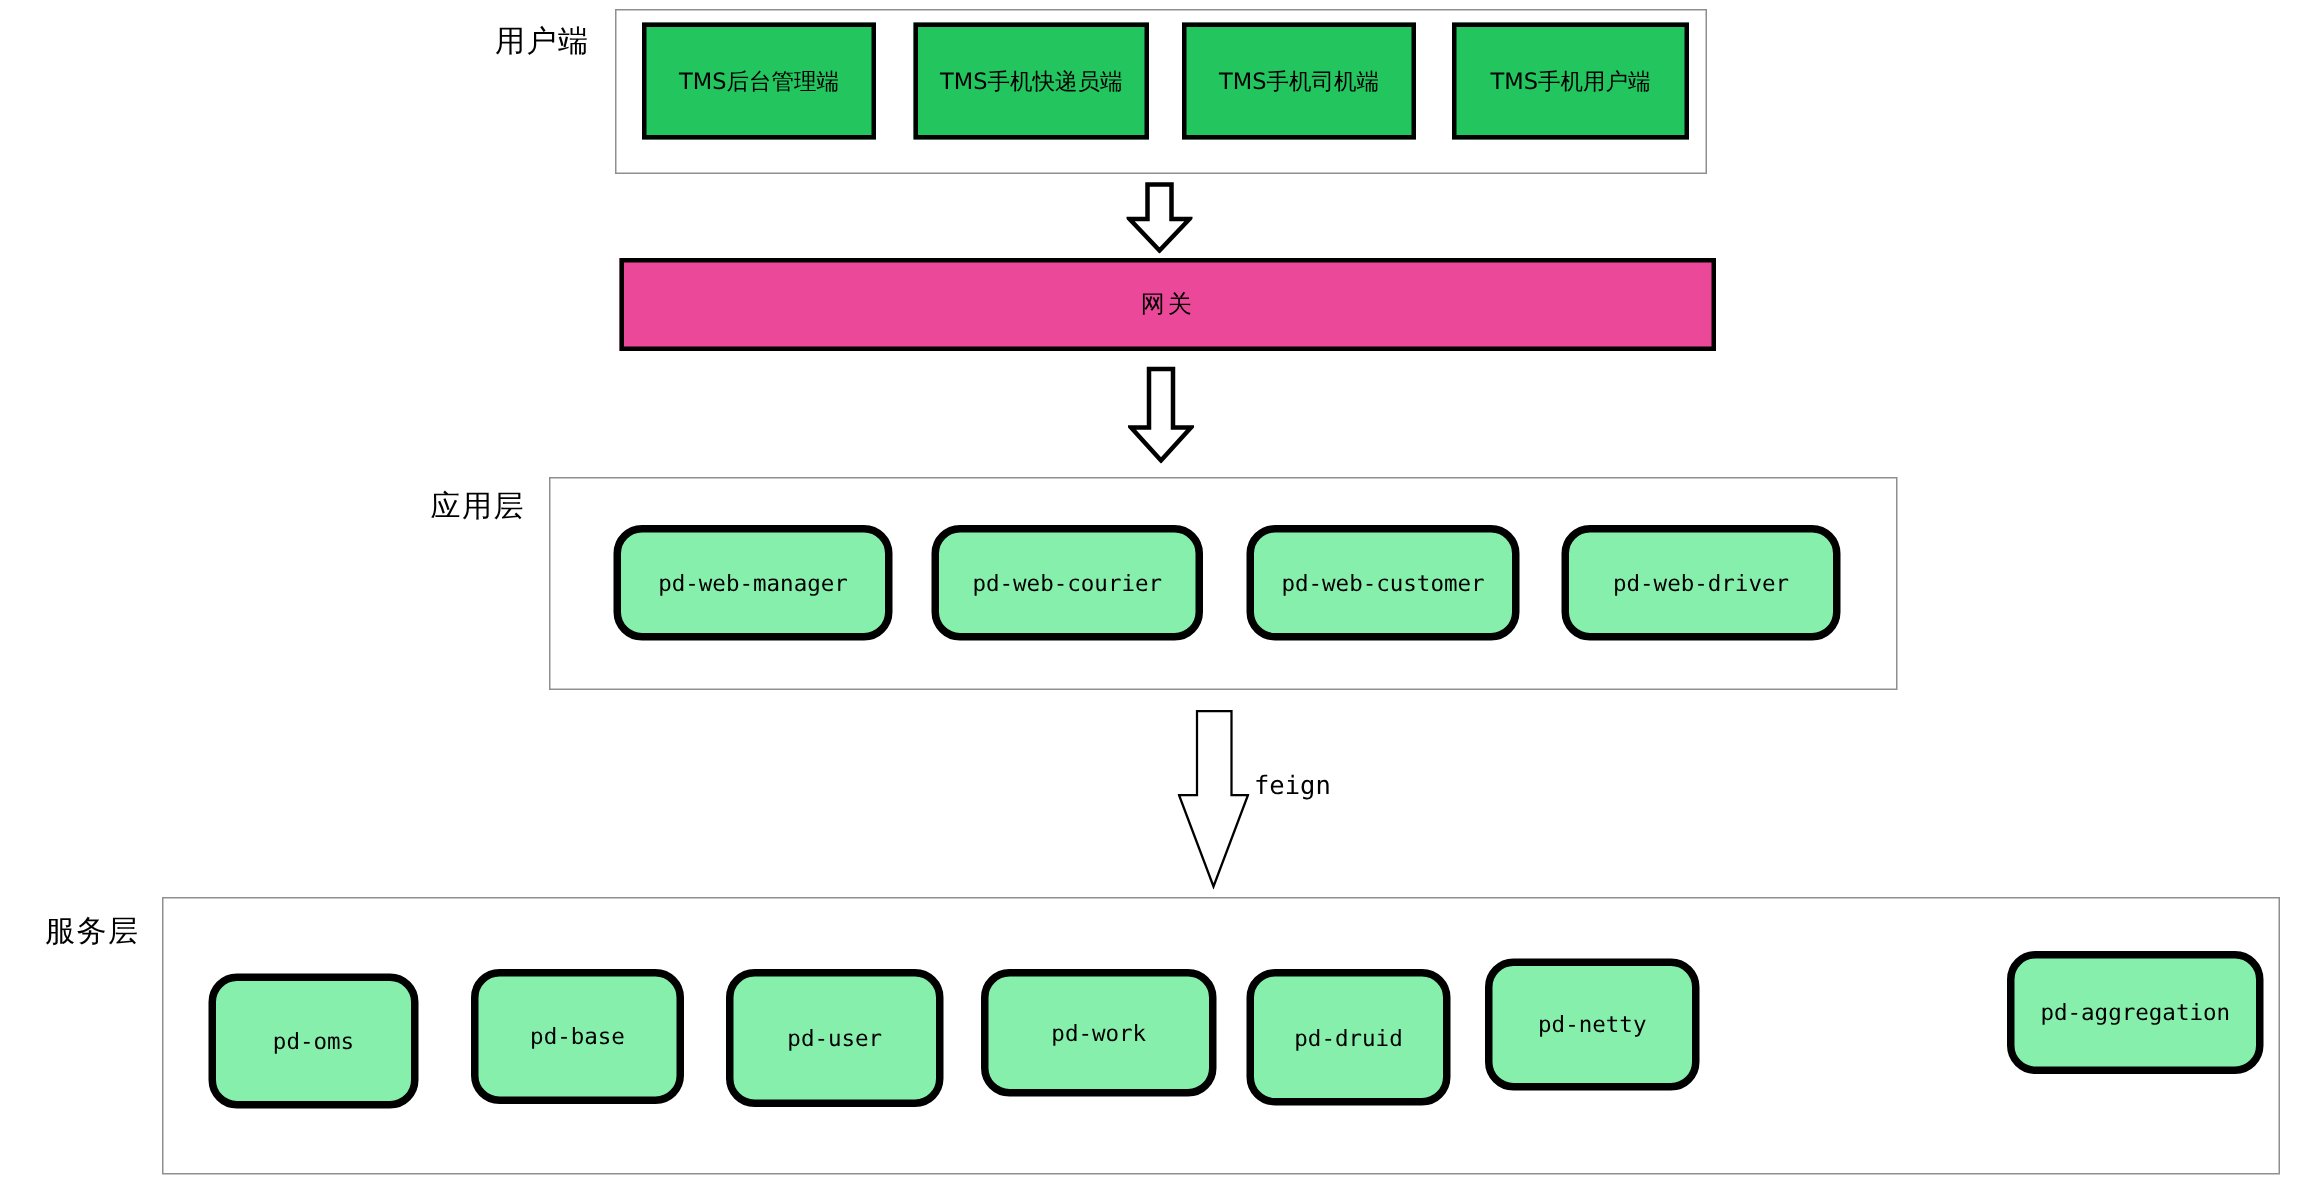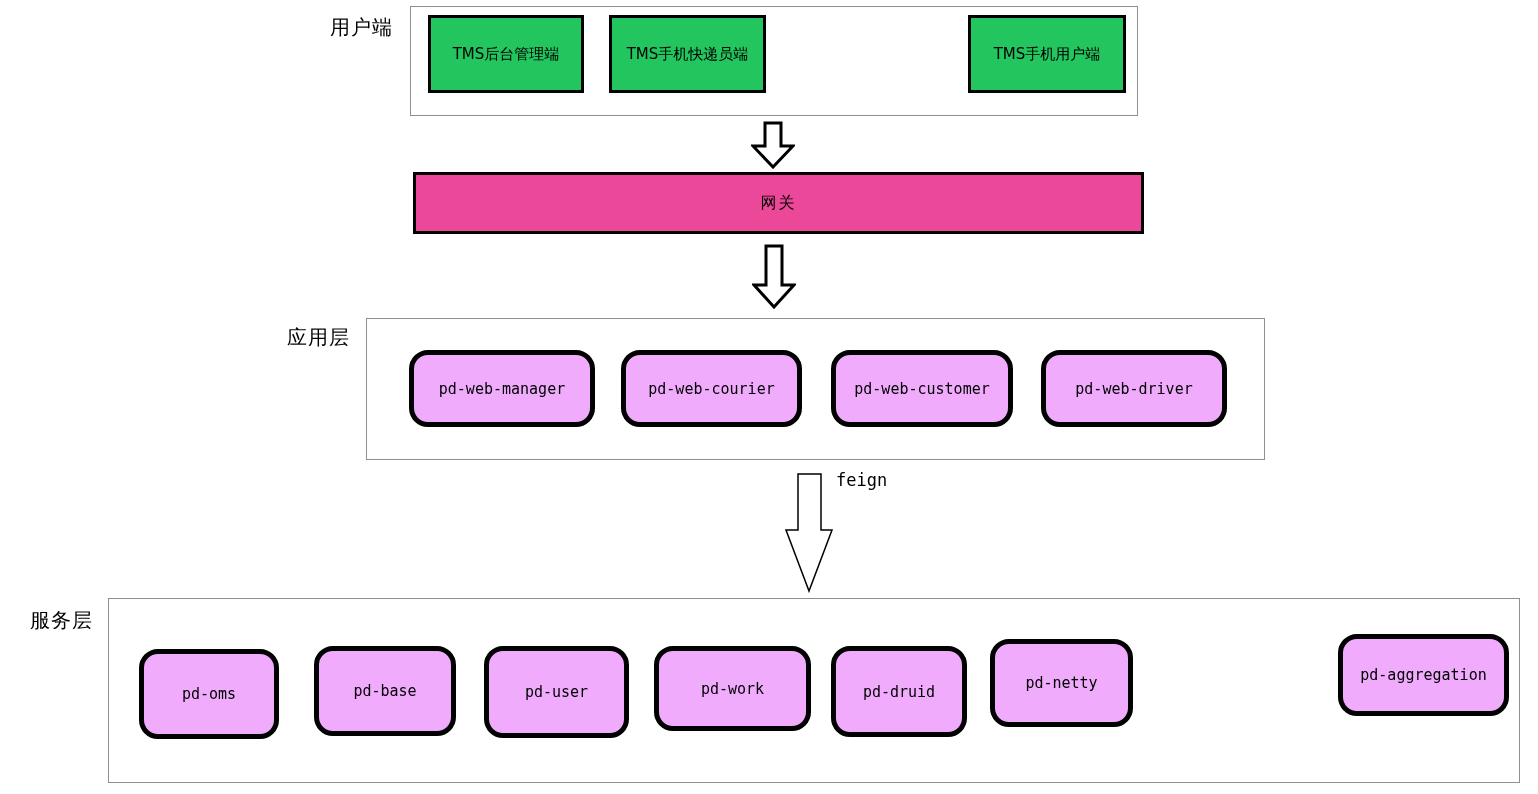--- a/index.html
+++ b/index.html
@@ -45,46 +45,47 @@
     display: flex;
     align-items: center;
     justify-content: center;
     font-size: 16px;
     letter-spacing: 2px;
   }
   .round-box {
     position: absolute;
     border: 5px solid #000;
     border-radius: 19px;
-    background: #f0abfc;
+    background: #86efac;
     display: flex;
     align-items: center;
     justify-content: center;
     font-family: "DejaVu Sans Mono", monospace;
     font-size: 15px;
     white-space: nowrap;
   }
   .arrow { position: absolute; }
   .feign-label {
     position: absolute;
-    left: 836px; top: 470px;
+    left: 836px; top: 514px;
     font-family: "DejaVu Sans Mono", monospace;
     font-size: 17px;
   }
 </style>
 </head>
 <body>
 
 <div class="canvas">
 
   <div class="layer-label" style="left:330px; top:14px;">用户端</div>
 
   <div class="container" style="left:410px; top:6px; width:728px; height:110px;">
     <div class="client-box" style="left:17px; top:8px; width:156px; height:78px;">TMS后台管理端</div>
     <div class="client-box" style="left:198px; top:8px; width:157px; height:78px;">TMS手机快递员端</div>
+    <div class="client-box" style="left:377px; top:8px; width:156px; height:78px;">TMS手机司机端</div>
     <div class="client-box" style="left:557px; top:8px; width:158px; height:78px;">TMS手机用户端</div>
   </div>
 
   <svg class="arrow" style="left:751px; top:121px;" width="44" height="48" viewBox="0 0 44 48">
     <path d="M14 2 L30 2 L30 25 L42 25 L22 46 L2 25 L14 25 Z" fill="#ffffff" stroke="#000000" stroke-width="3"></path>
   </svg>
 
   <div class="gateway-box">网关</div>
 
   <svg class="arrow" style="left:752px; top:244px;" width="44" height="65" viewBox="0 0 44 65">

